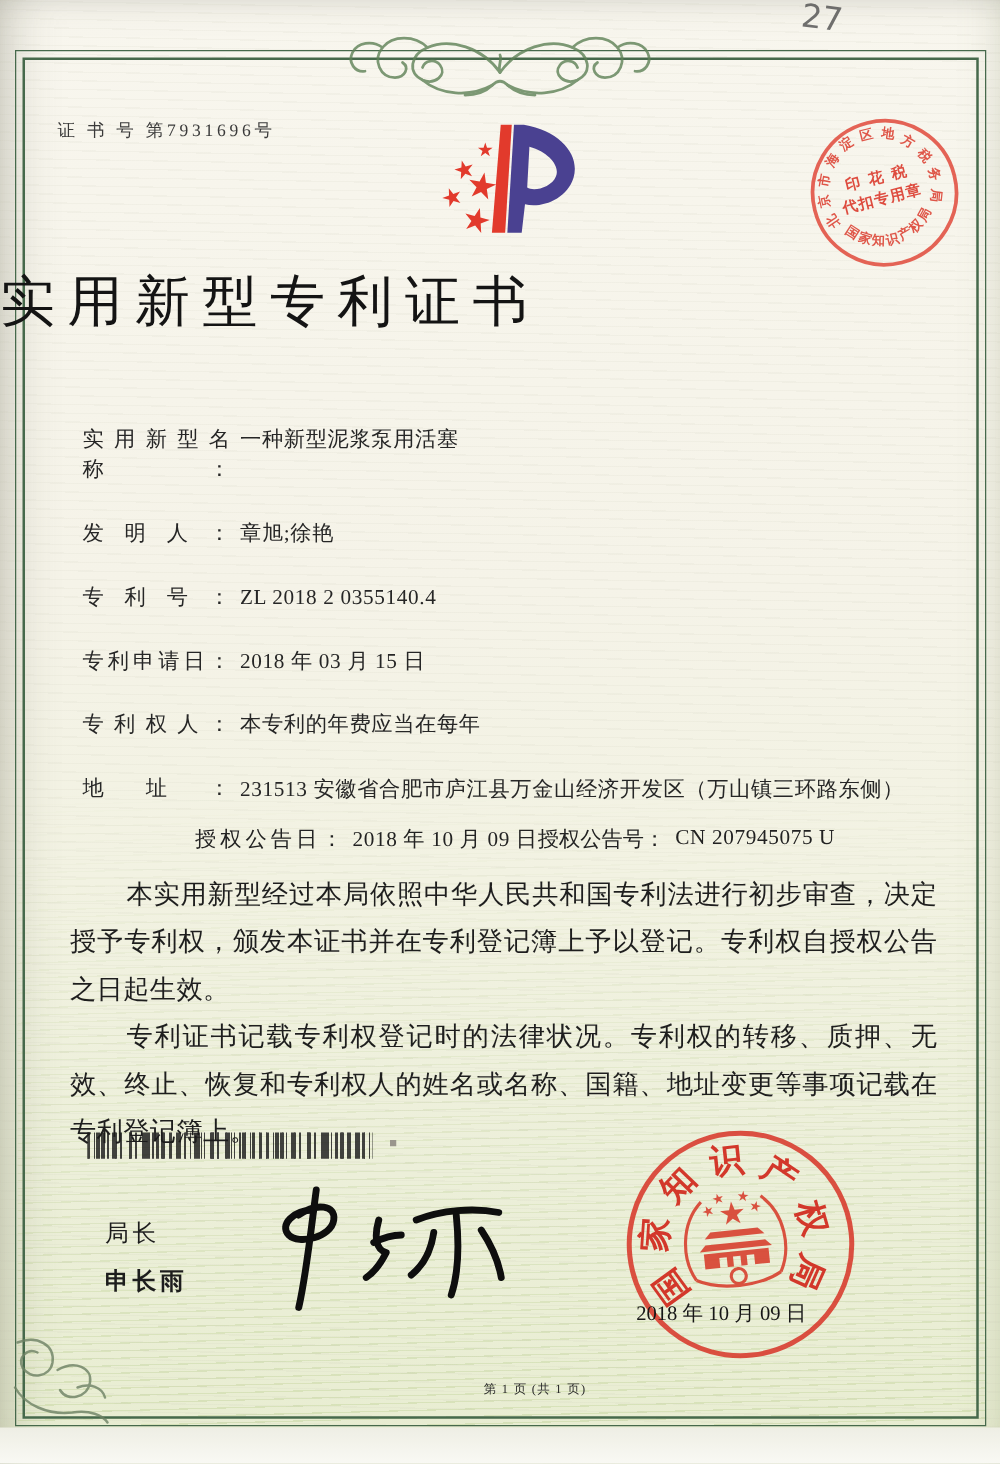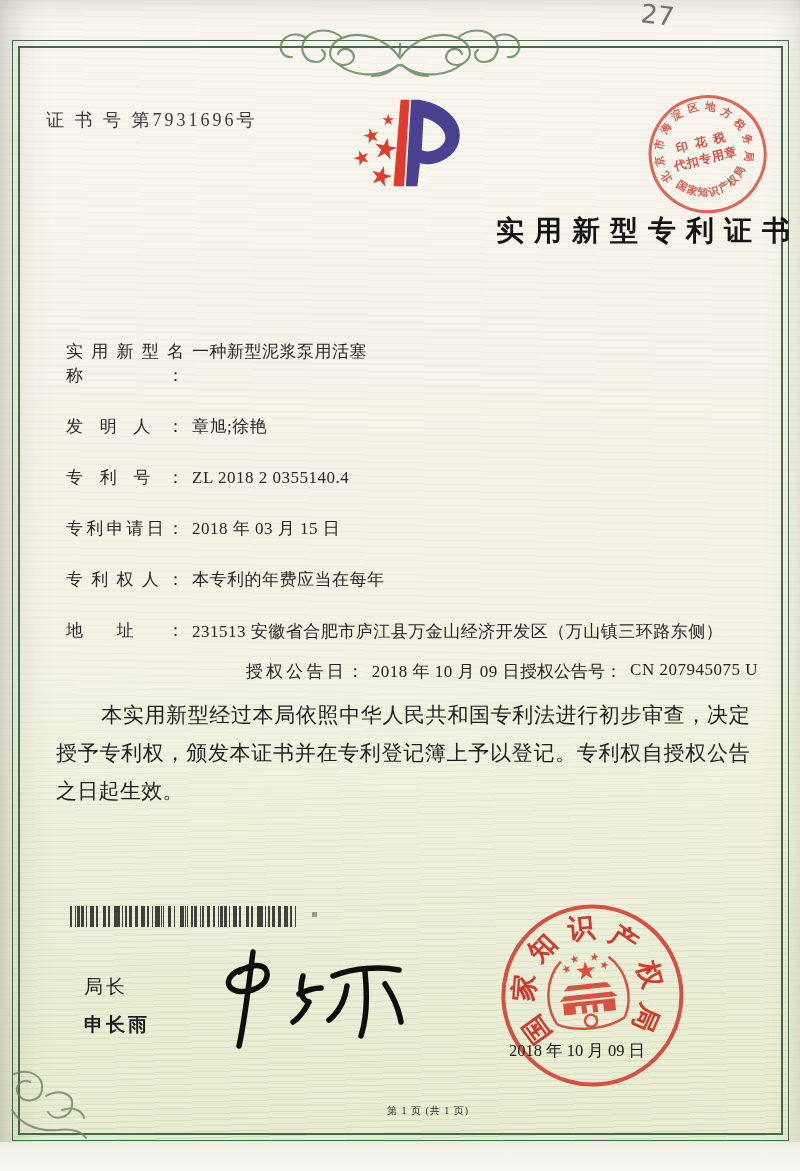--- a/index.html
+++ b/index.html
@@ -10,30 +10,30 @@
     font-family:"Liberation Serif","DejaVu Serif",serif;color:#222;
   }
   .waves{position:absolute;left:14px;right:12px;top:620px;bottom:31px;
     background:repeating-linear-gradient(178.5deg, rgba(168,194,118,.28) 0 1px, rgba(255,255,255,0) 1px 6px);
     -webkit-mask-image:linear-gradient(180deg,transparent 0,rgba(0,0,0,.55) 45%,#000 100%);
     mask-image:linear-gradient(180deg,transparent 0,rgba(0,0,0,.55) 45%,#000 100%);}
   .faintlines{position:absolute;inset:0;background:repeating-linear-gradient(181deg, rgba(190,190,170,.10) 0 1px, transparent 1px 7px);}
   .frame-outer{position:absolute;left:12px;top:40px;right:11px;bottom:30px;border:1.5px solid #46694b;}
   .frame-inner{position:absolute;left:18px;top:46px;right:17px;bottom:36px;border:2.5px solid #46694b;}
   .below-frame{position:absolute;left:0;right:0;top:1142px;bottom:0;background:linear-gradient(180deg,#eeeee4,#f9f9f4);}
-  .cert-no{position:absolute;left:46px;top:108px;font-size:18px;letter-spacing:3px;color:#3a3a3a;}
+  .cert-no{position:absolute;left:46px;top:96px;font-size:14px;letter-spacing:3px;color:#3a3a3a;}
   .note27{position:absolute;left:641px;top:0px;font-size:26px;color:#4f4f4f;font-family:"DejaVu Sans",sans-serif;transform:rotate(7deg);opacity:.8;}
   .logo{position:absolute;left:330px;top:86px;}
-  .title{position:absolute;left:0;top:212px;width:800px;text-align:right;font-size:28px;font-weight:bold;letter-spacing:10px;color:#141414;}
+  .title{position:absolute;left:0;top:212px;width:800px;text-align:left;font-size:44px;font-weight:normal;letter-spacing:10px;color:#141414;}
   .fields{position:absolute;left:66px;top:340px;font-size:17px;color:#262626;}
   .field-row{margin-bottom:27px;line-height:24px;white-space:nowrap;}
   .flabel{display:inline-block;width:118px;text-align:justify;text-align-last:justify;vertical-align:top;white-space:normal;}
   .fvalue{display:inline-block;margin-left:8px;vertical-align:top;letter-spacing:.5px;}
   .fvalue.wrap{white-space:normal;width:545px;line-height:26px;}
-  .grant-row{position:absolute;left:66px;top:660px;width:692px;display:flex;justify-content:flex-end;font-size:17px;white-space:nowrap;}
+  .grant-row{position:absolute;left:66px;top:660px;width:692px;display:flex;justify-content:center;font-size:17px;white-space:nowrap;}
   .paras{position:absolute;left:56px;top:696px;width:694px;font-size:21px;line-height:38px;text-align:justify;color:#1e1e1e;font-family:Liberation Serif, serif;}
   .paras p{margin:0;text-indent:2.15em;letter-spacing:.3px;}
   .barcode{position:absolute;left:70px;top:906px;width:228px;height:21px;opacity:.82;
     background-image:
       repeating-linear-gradient(90deg,#1b1b1b 0 2px,transparent 2px 5px,#1b1b1b 5px 6px,transparent 6px 11px),
       repeating-linear-gradient(90deg,#1b1b1b 0 1px,transparent 1px 7px,#1b1b1b 7px 10px,transparent 10px 13px);}
   .barcode-dot{position:absolute;left:312px;top:912px;width:5px;height:5px;background:#9a968d;}
   .officer-title{position:absolute;left:84px;top:974px;font-size:19px;letter-spacing:3px;color:#1d1d1d;}
   .officer-name{position:absolute;left:84px;top:1012px;font-size:19px;letter-spacing:3px;color:#1d1d1d;font-weight:bold;}
   .signature{position:absolute;left:195px;top:942px;}
@@ -159,20 +159,21 @@
     </div>
   </div>
 
   <div class="grant-row">
     <span><span class="flabel">授权公告日：</span><span class="fvalue">2018 年 10 月 09 日</span></span>
     <span><span>授权公告号：</span><span class="fvalue">CN 207945075 U</span></span>
   </div>
 
   <div class="paras">
     <p>本实用新型经过本局依照中华人民共和国专利法进行初步审查，决定授予专利权，颁发本证书并在专利登记簿上予以登记。专利权自授权公告之日起生效。</p>
+    <p>专利证书记载专利权登记时的法律状况。专利权的转移、质押、无效、终止、恢复和专利权人的姓名或名称、国籍、地址变更等事项记载在专利登记簿上。</p>
   </div>
 
   <div class="barcode"></div>
   <div class="barcode-dot"></div>
 
   <div class="officer-title">局长</div>
   <div class="officer-name">申长雨</div>
 
   <svg class="signature" width="230" height="110" viewBox="0 0 230 110">
     <g stroke="#0e0e0e" stroke-width="5.5" fill="none" stroke-linecap="round" stroke-linejoin="round">

